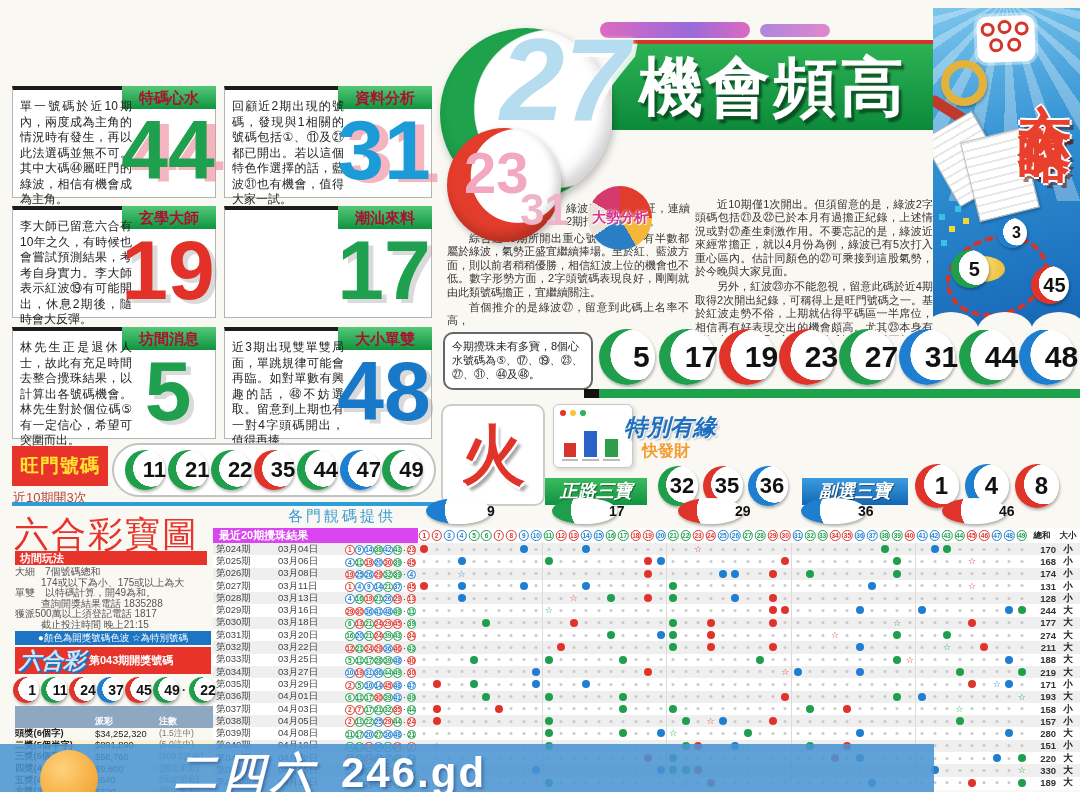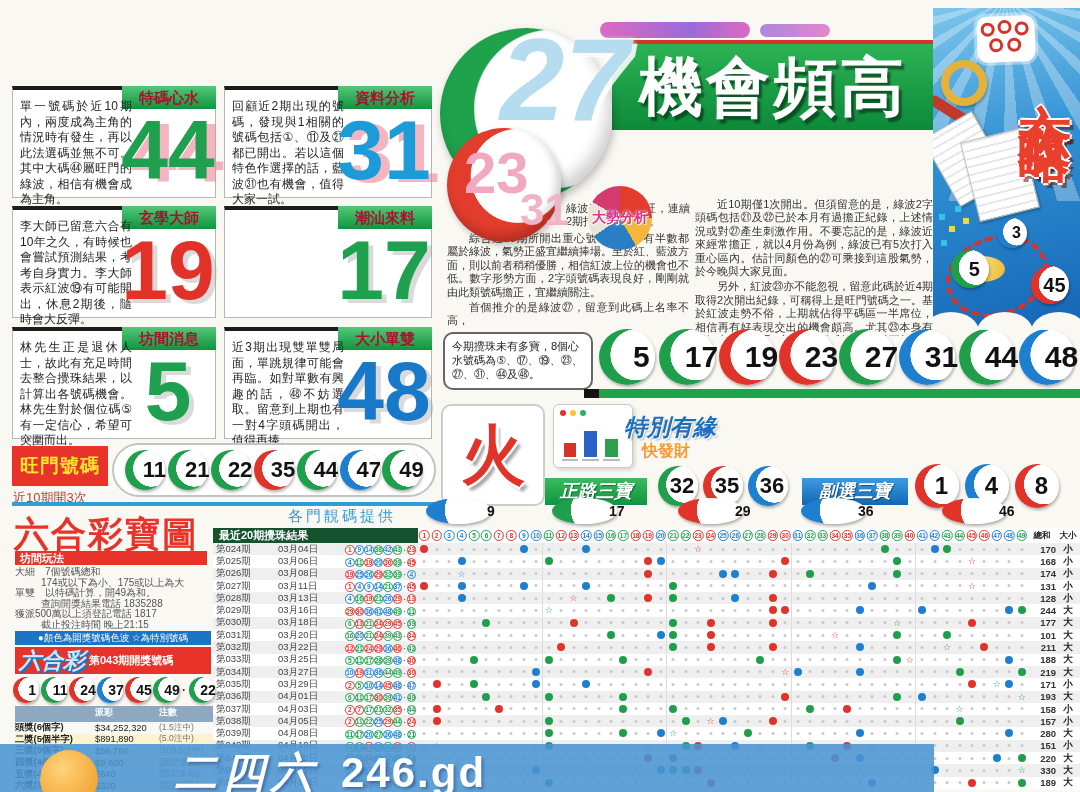--- a/index.html
+++ b/index.html
@@ -110,21 +110,21 @@
   .swoosh{position:absolute;left:12px;top:228px;width:96px;height:72px;border:4px dashed #d4342a;
           border-radius:50%;transform:rotate(-18deg);}
   .gold{position:absolute;left:26px;top:248px;width:46px;height:26px;border-radius:50%;
         background:radial-gradient(circle at 40% 35%,#ffe78a,#e8b62e);}
   .scallop{position:absolute;width:56px;height:40px;background:#faf8f3;border-radius:50%;bottom:-22px;}
   
   .provider-label{left:288px;top:507px;font-size:15px;color:#3a9ad4;letter-spacing:3px;}
   
   .rt{left:213px;top:528px;width:867px;height:262px;background:#fff;}
   .rt-head{display:flex;height:15px;align-items:center;}
-  .rt-title{width:205px;height:15px;background:#14532d;color:#fff;font-size:11px;font-weight:bold;
+  .rt-title{width:205px;height:15px;background:#d946ef;color:#fff;font-size:11px;font-weight:bold;
             line-height:15px;padding-left:6px;box-sizing:border-box;}
   .rt-grid{position:relative;width:610px;height:100%;}
   .rt-sumh{width:28px;font-size:8.5px;font-weight:bold;text-align:center;}
   .rt-sizeh{width:24px;font-size:8.5px;font-weight:bold;text-align:center;}
   .rtrow{display:flex;align-items:center;height:12.3px;font-size:9.5px;}
   .rtrow:nth-child(odd){background:#efefef;}
   .c-issue{width:65px;padding-left:3px;box-sizing:border-box;color:#444;white-space:nowrap;}
   .c-date{width:67px;color:#444;white-space:nowrap;}
   .c-nums{width:73px;white-space:nowrap;}
   .c-grid{position:relative;width:610px;height:100%;
@@ -135,36 +135,36 @@
   .mini{display:inline-block;width:9.5px;height:9.5px;border-radius:50%;border:1px solid;
         font-size:6.5px;line-height:8.5px;text-align:center;box-sizing:border-box;font-weight:bold;
         vertical-align:middle;background:#fff;}
   .dot{position:absolute;width:8px;height:8px;border-radius:50%;top:2px;transform:translateX(-50%);}
   .fdot{position:absolute;width:3px;height:3px;border-radius:50%;top:4.5px;transform:translateX(-50%);background:#c8c8c8;}
   .star{position:absolute;font-size:9px;top:0;transform:translateX(-50%);line-height:12px;font-weight:bold;}
   .hmini{position:absolute;width:10.5px;height:10.5px;border-radius:50%;border:1px solid;top:2px;
          transform:translateX(-50%);font-size:6.5px;line-height:9px;text-align:center;box-sizing:border-box;
          font-weight:bold;background:#fff;}
   
-  .tre-title{left:14px;top:511px;font-size:35px;font-weight:700;color:#e8332a;letter-spacing:2px;}
+  .tre-title{left:14px;top:511px;font-size:35px;font-weight:400;color:#e8332a;letter-spacing:2px;}
   .tre-play{left:15px;top:551px;width:192px;height:14px;background:#e8332a;color:#fff;font-size:11px;
             font-weight:bold;line-height:14px;padding-left:5px;box-sizing:border-box;}
   .tre-rules{left:15px;top:567px;width:198px;font-size:10px;line-height:10.6px;color:#555;}
   .tre-rules div{margin-bottom:0;}
   .tre-rules .ind{padding-left:26px;}
   .tre-note{left:15px;top:631px;width:196px;height:14px;background:#1b74c4;color:#fff;font-size:9.5px;
             line-height:14px;text-align:center;}
   .tre-draw{left:15px;top:647px;width:196px;height:27px;background:#e8332a;display:flex;align-items:center;}
   .tre-draw .t1{font-size:22px;font-weight:900;font-style:italic;color:#cfe6f8;
                 text-shadow:1px 1px 0 #1b74c4,2px 2px 0 #1b74c4;padding:0 4px;}
   .tre-draw .t2{font-size:11px;font-weight:bold;color:#fff;}
   .tre-balls{left:13px;top:677px;display:flex;gap:2px;align-items:center;}
   .tre-balls .sep{font-weight:900;color:#333;font-size:12px;padding:0 1px;}
   .prz{left:15px;top:706px;width:198px;}
-  .prz-head{display:flex;height:16px;background:#8fa8c2;color:#fff;font-size:9px;font-weight:bold;align-items:flex-start;}
+  .prz-head{display:flex;height:22px;background:#8fa8c2;color:#fff;font-size:9px;font-weight:bold;align-items:flex-end;}
   .przrow{display:flex;height:11.6px;font-size:9.3px;align-items:center;}
   .przrow:nth-child(even){background:#fbf3d0;}
   .pc1{width:80px;font-weight:bold;color:#222;white-space:nowrap;}
   .pc2{width:64px;color:#222;white-space:nowrap;}
   .pc3{width:54px;color:#777;font-size:8.6px;white-space:nowrap;}
   
   .wm-band{left:0;top:744px;width:934px;height:48px;background:rgba(74,148,210,.88);z-index:50;}
   .wm-text{position:absolute;left:175px;top:1px;color:#fff;font-weight:900;font-style:italic;
            font-size:42px;text-shadow:2px 2px 3px rgba(0,0,60,.3);letter-spacing:6px;}
   .wm-url{font-style:normal;letter-spacing:2px;padding-left:22px;}
@@ -844,21 +844,21 @@
             <span class="fdot" style="left: 82.6531%;"></span>
             <span class="fdot" style="left: 84.6939%;"></span>
             <span class="dot" style="left: 86.7347%; background: rgb(31, 158, 76);"></span>
             <span class="fdot" style="left: 88.7755%;"></span>
             <span class="fdot" style="left: 90.8163%;"></span>
             <span class="fdot" style="left: 92.8571%;"></span>
             <span class="fdot" style="left: 94.898%;"></span>
             <span class="fdot" style="left: 96.9388%;"></span>
             <span class="fdot" style="left: 98.9796%;"></span>
           </span>
-          <span class="c-sum">101</span>
+          <span class="c-sum">274</span>
           <span class="c-size">大</span>
         </div>
         <div class="rtrow">
           <span class="c-issue">第032期</span>
           <span class="c-date">03月22日</span>
           <span class="c-nums"><span class="mini" style="border-color: rgb(224, 52, 43); color: rgb(224, 52, 43);">12</span><span class="mini" style="border-color: rgb(31, 158, 76); color: rgb(31, 158, 76);">21</span><span class="mini" style="border-color: rgb(224, 52, 43); color: rgb(224, 52, 43);">24</span><span class="mini" style="border-color: rgb(224, 52, 43); color: rgb(224, 52, 43);">29</span><span class="mini" style="border-color: rgb(30, 127, 208); color: rgb(30, 127, 208);">36</span><span class="mini" style="border-color: rgb(224, 52, 43); color: rgb(224, 52, 43);">46</span><span style="font-size: 8px; padding: 0px 1px;">·</span><span class="mini" style="border-color: rgb(31, 158, 76); color: rgb(31, 158, 76);">43</span></span>
           <span class="c-grid">
             <span class="fdot" style="left: 1.02041%;"></span>
             <span class="fdot" style="left: 3.06122%;"></span>
             <span class="fdot" style="left: 5.10204%;"></span>

